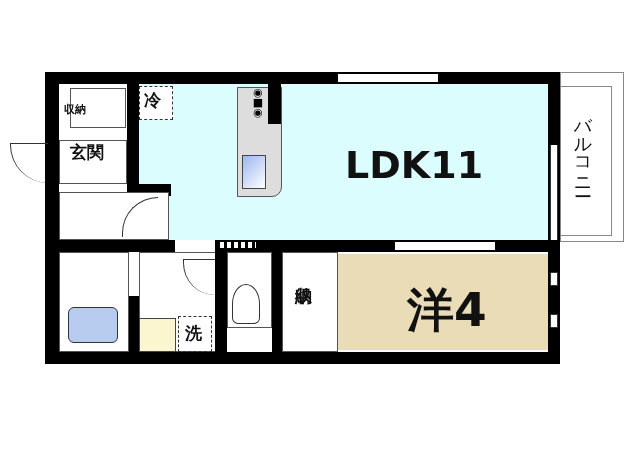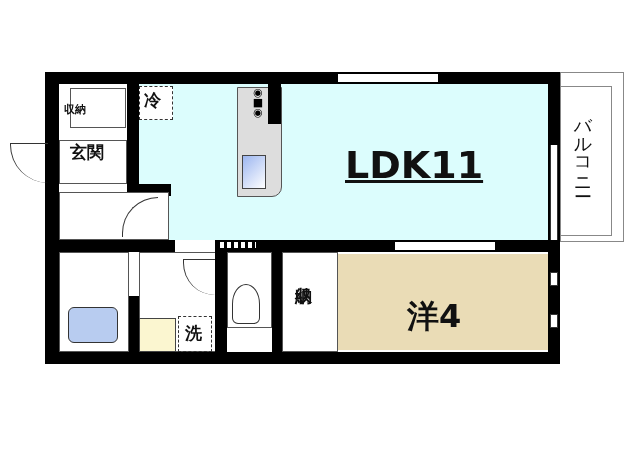--- a/index.html
+++ b/index.html
@@ -45,21 +45,21 @@
 <div class="abs wall" style="left:45px;top:240px;width:130px;height:12px;"></div>
 <div class="abs wall" style="left:215px;top:240px;width:345px;height:12px;"></div>
 <div class="abs white" style="left:220px;top:242px;width:36px;height:6px;background:repeating-linear-gradient(90deg,#fff 0 4px,#000 4px 7px);"></div>
 <div class="abs white" style="left:395px;top:240px;width:100px;height:12px;border-top:2px solid #000;border-bottom:2px solid #000;"></div>
 
 <div class="abs" style="left:237px;top:87px;width:45px;height:110px;background:#ddd;border:1px solid #555;border-radius:0 0 10px 0;"></div>
 <div class="abs wall" style="left:268px;top:84px;width:13px;height:40px;"></div>
 <div class="abs" style="left:250px;top:88px;width:16px;height:32px;font-size:11px;line-height:10px;color:#000;text-align:center;">◉<br>■<br>◉</div>
 <div class="abs" style="left:242px;top:155px;width:24px;height:34px;background:linear-gradient(135deg,#9cb6f0,#fff);border:1px solid #444;"></div>
 
-<span class="lbl" style="left:345px;top:146px;font-size:38px;text-decoration:underline;">LDK11</span>
+<span class="lbl" style="left:345px;top:146px;font-size:38px;">LDK11</span>
 
 <div class="abs" style="left:560px;top:72px;width:64px;height:170px;border:1px solid #888;background:#fff;"></div>
 <div class="abs" style="left:560px;top:86px;width:52px;height:150px;border:1px solid #888;"></div>
 <span class="lbl vert" style="left:574px;top:105px;font-size:18px;font-weight:normal;">バルコニー</span>
 <div class="abs white" style="left:550px;top:145px;width:8px;height:95px;border-left:1px solid #333;border-right:1px solid #333;"></div>
 
 <div class="abs white thin" style="left:59px;top:252px;width:70px;height:100px;"></div>
 <div class="abs" style="left:68px;top:307px;width:50px;height:36px;background:#b8ccf0;border:1px solid #333;border-radius:6px;"></div>
 <div class="abs wall" style="left:129px;top:296px;width:10px;height:56px;"></div>
 
@@ -71,15 +71,15 @@
 
 <div class="abs wall" style="left:215px;top:252px;width:12px;height:100px;"></div>
 <div class="abs white thin" style="left:227px;top:252px;width:45px;height:76px;"></div>
 <div class="abs" style="left:232px;top:284px;width:28px;height:40px;border:1px solid #333;border-radius:50% 50% 6px 6px;background:#fff;"></div>
 <div class="abs wall" style="left:272px;top:252px;width:10px;height:100px;"></div>
 
 <div class="abs white thin" style="left:282px;top:252px;width:56px;height:100px;"></div>
 <span class="lbl" style="left:295px;top:273px;font-size:17px;writing-mode:vertical-rl;">収納</span>
 
 <div class="abs room-yo" style="left:338px;top:254px;width:210px;height:96px;"></div>
-<span class="lbl" style="left:407px;top:286px;font-size:32px;margin-top:14px;">洋4</span>
+<span class="lbl" style="left:407px;top:286px;font-size:47px;">洋4</span>
 <div class="abs white" style="left:550px;top:272px;width:8px;height:14px;border:1px solid #333;"></div>
 <div class="abs white" style="left:550px;top:314px;width:8px;height:14px;border:1px solid #333;"></div>
 
 </body></html>

